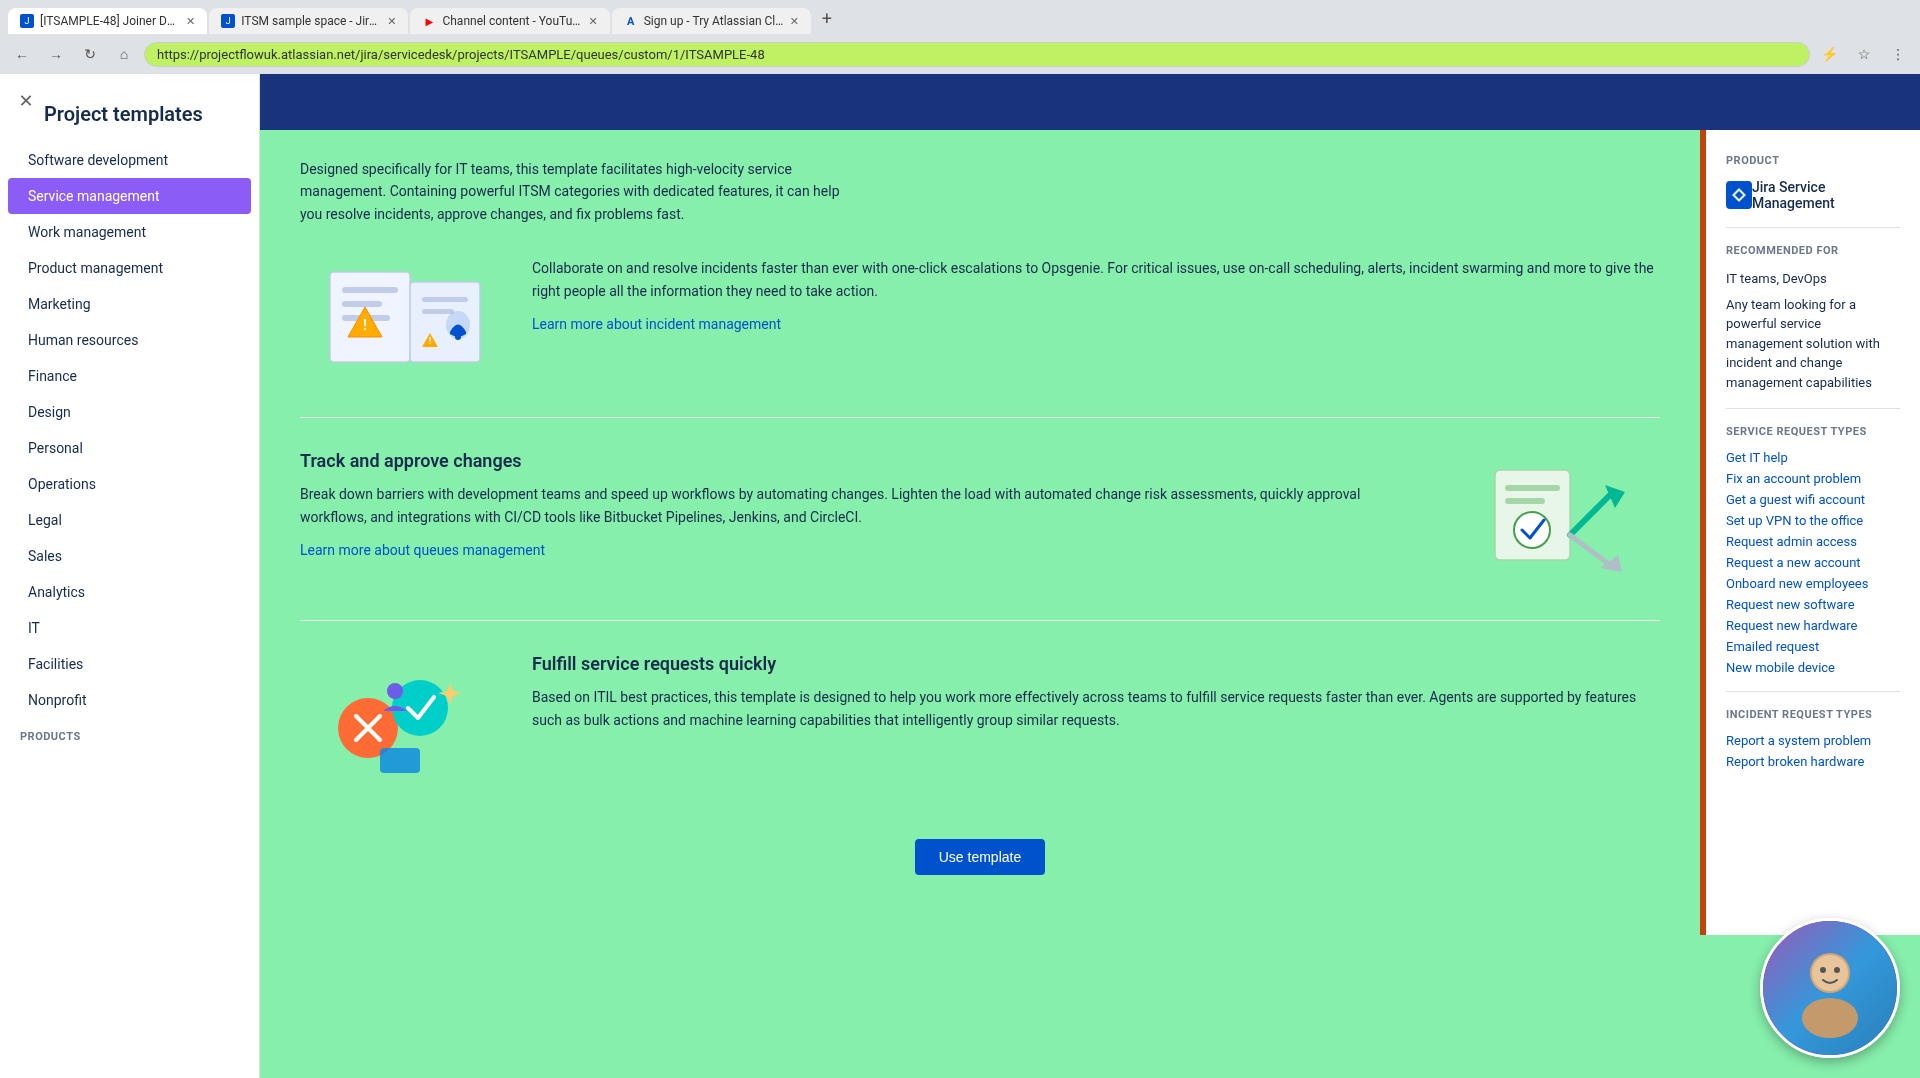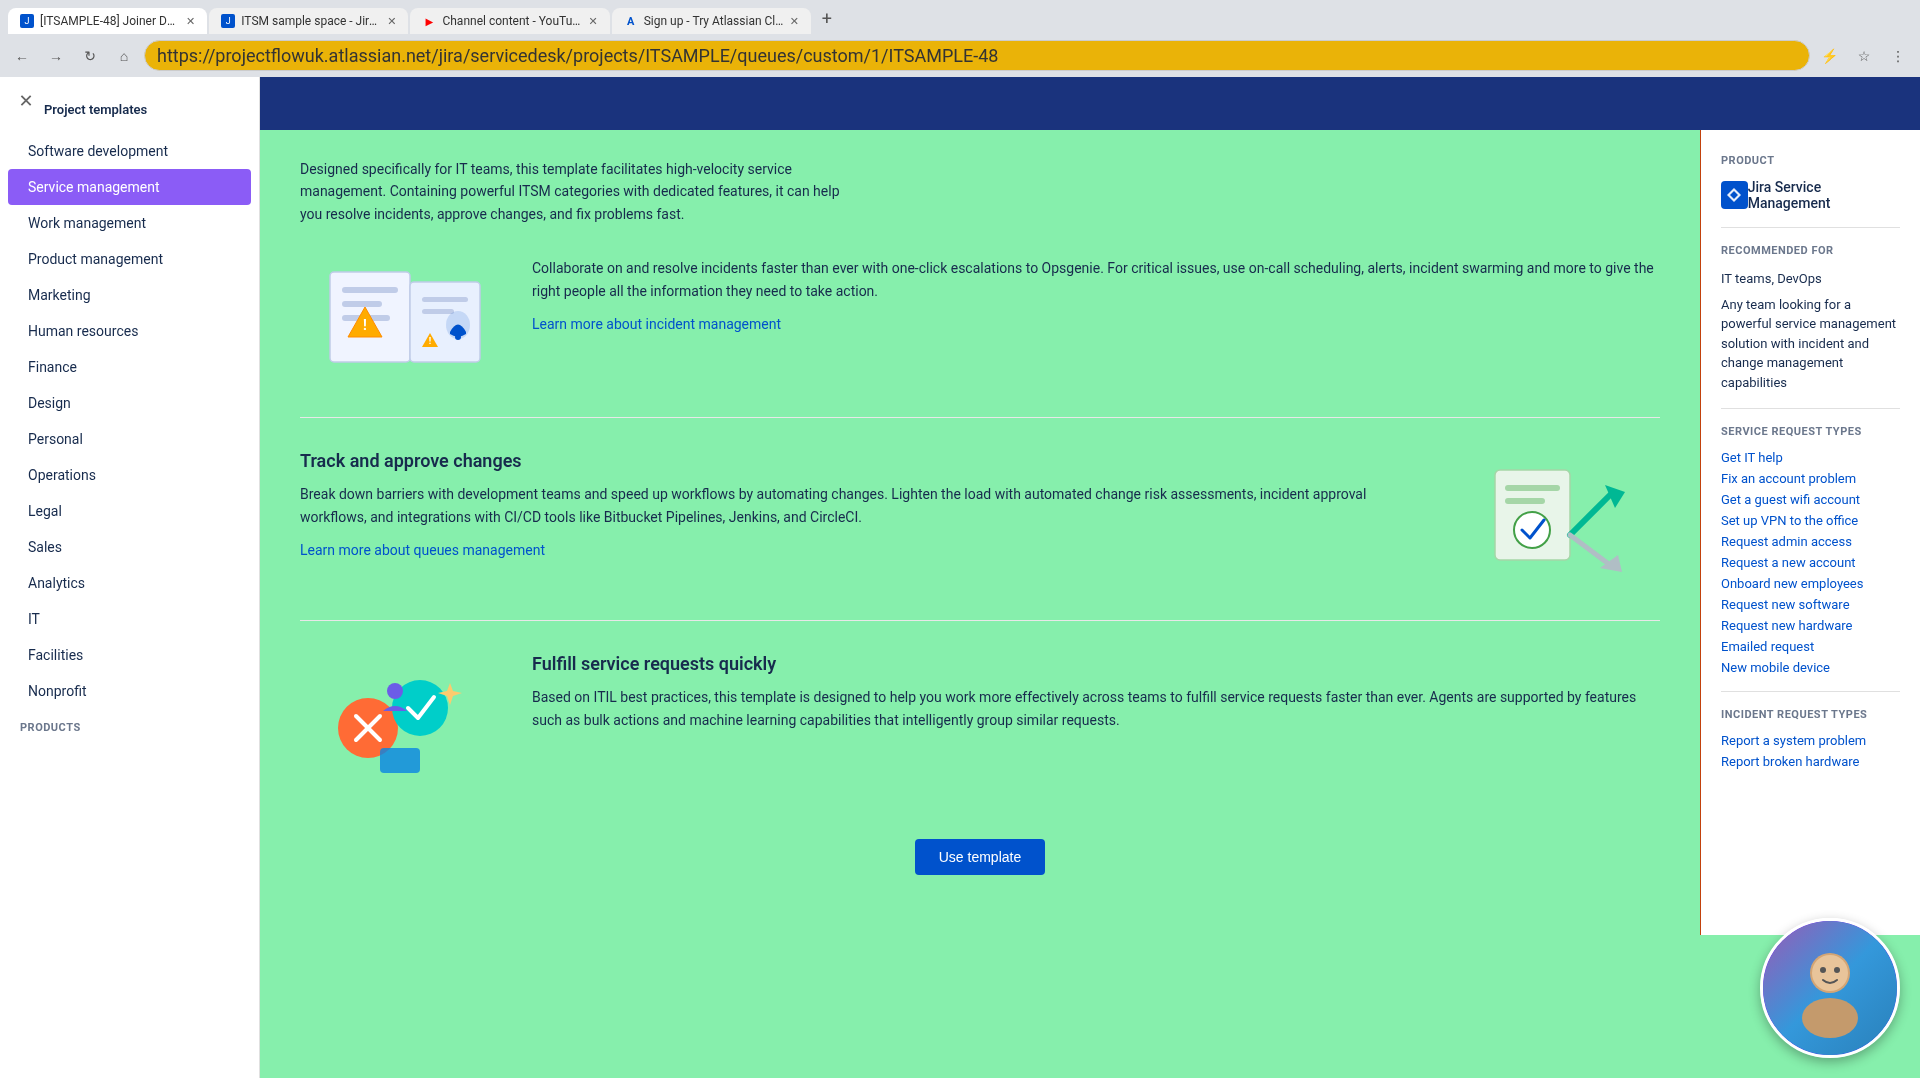--- a/index.html
+++ b/index.html
@@ -19,22 +19,22 @@
     .browser-tab {
       display: flex; align-items: center; gap: 6px; padding: 6px 12px;
       background: #f0f0f0; border-radius: 8px 8px 0 0; font-size: 12px; color: #333;
       max-width: 200px; overflow: hidden; white-space: nowrap; text-overflow: ellipsis;
       cursor: pointer; min-width: 140px;
     }
     .browser-tab.active { background: #fff; }
     .browser-tab .tab-favicon { width: 14px; height: 14px; flex-shrink: 0; }
     .browser-tab .tab-close { margin-left: auto; color: #666; font-size: 11px; }
     .address-bar {
-      flex: 1; background: #eab308; border-radius: 20px; padding: 4px 12px;
-      font-size: 18px; color: #333; border: 1px solid #ccc;
+      flex: 1; background: #bef264; border-radius: 20px; padding: 4px 12px;
+      font-size: 13px; color: #333; border: 1px solid #ccc;
     }
     .nav-btn {
       width: 28px; height: 28px; border-radius: 50%; background: transparent;
       border: none; cursor: pointer; display: flex; align-items: center; justify-content: center;
       color: #555; font-size: 14px;
     }
 
     
     .app-wrapper {
       display: flex; width: 100%; margin-top: 74px; height: calc(100vh - 74px);
@@ -45,21 +45,21 @@
       width: 260px; background: #fff; flex-shrink: 0; overflow-y: auto;
       border-right: 1px solid #e0e0e0; padding: 16px 0;
       position: relative;
     }
     .sidebar-close {
       position: absolute; top: 12px; left: 12px; cursor: pointer;
       color: #666; font-size: 18px; width: 28px; height: 28px;
       display: flex; align-items: center; justify-content: center;
     }
     .sidebar-title {
-      font-size: 13px; font-weight: 600; color: #172b4d;
+      font-size: 20px; font-weight: 600; color: #172b4d;
       padding: 8px 20px 16px 44px; margin-top: 4px;
     }
     .sidebar-item {
       padding: 10px 20px; font-size: 14px; color: #172b4d;
       cursor: pointer; border-radius: 4px; margin: 0 8px;
     }
     .sidebar-item.active { background: #8b5cf6; color: #fff; font-weight: 400; }
     .sidebar-section {
       padding: 12px 20px 4px; font-size: 11px; font-weight: 700;
       color: #6b778c; text-transform: uppercase; letter-spacing: 0.5px;
@@ -94,21 +94,21 @@
     }
     .feature-desc {
       font-size: 14px; color: #172b4d; line-height: 1.6; margin-bottom: 12px;
     }
     .feature-link {
       font-size: 14px; color: #0052cc; text-decoration: none; cursor: pointer;
     }
 
     
     .right-panel {
-      width: 220px; flex-shrink: 0; background: #fff; border-left: 1px solid #c2410c;
+      width: 220px; flex-shrink: 0; background: #fff; border-left: 6px solid #c2410c;
       padding: 24px 20px; overflow-y: auto;
     }
     .panel-section-title {
       font-size: 11px; font-weight: 700; color: #6b778c;
       text-transform: uppercase; letter-spacing: 0.5px; margin-bottom: 12px;
     }
     .panel-product {
       display: flex; align-items: center; gap: 0; margin-bottom: 16px;
     }
     .panel-product-icon {
@@ -242,21 +242,21 @@
             <p class="feature-desc">Collaborate on and resolve incidents faster than ever with one-click escalations to Opsgenie. For critical issues, use on-call scheduling, alerts, incident swarming and more to give the right people all the information they need to take action.</p>
             <a class="feature-link">Learn more about incident management</a>
           </div>
         </div>
 
         <hr class="content-separator">
 
         <div class="feature-section">
           <div class="feature-text">
             <h3 class="feature-title">Track and approve changes</h3>
-            <p class="feature-desc">Break down barriers with development teams and speed up workflows by automating changes. Lighten the load with automated change risk assessments, incident approval workflows, and integrations with CI/CD tools like Bitbucket Pipelines, Jenkins, and CircleCI.</p>
+            <p class="feature-desc">Break down barriers with development teams and speed up workflows by automating changes. Lighten the load with automated change risk assessments, quickly approval workflows, and integrations with CI/CD tools like Bitbucket Pipelines, Jenkins, and CircleCI.</p>
             <a class="feature-link">Learn more about queues management</a>
           </div>
           <div class="feature-illustration">
 
             <svg width="180" height="130" viewBox="0 0 180 130" xmlns="http://www.w3.org/2000/svg">
 
               <rect x="25" y="20" width="75" height="90" rx="5" fill="#e8f5e9" stroke="#a5d6a7" stroke-width="1.5"></rect>
               <rect x="35" y="35" width="55" height="6" rx="3" fill="#a5d6a7"></rect>
               <rect x="35" y="48" width="40" height="6" rx="3" fill="#a5d6a7"></rect>
 

